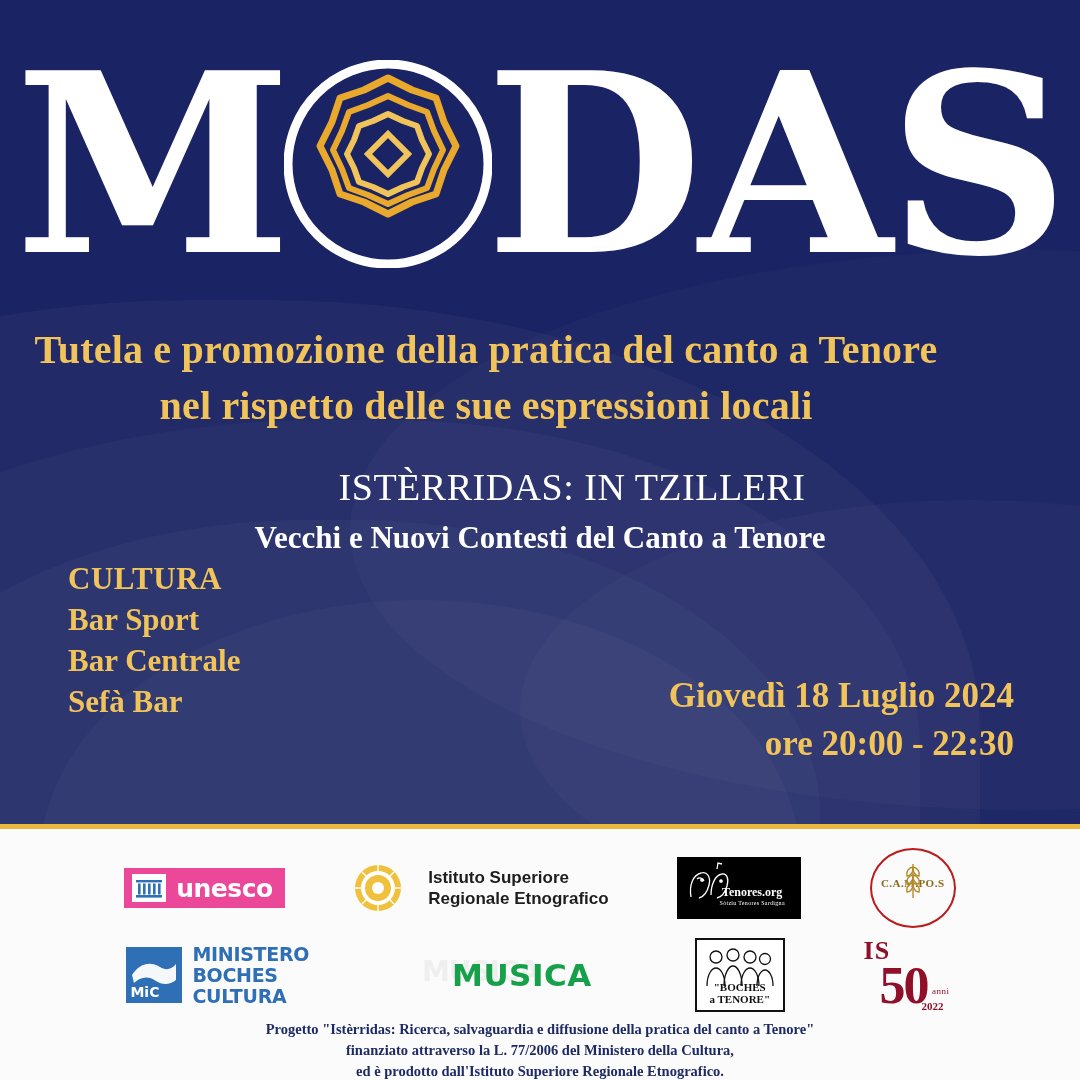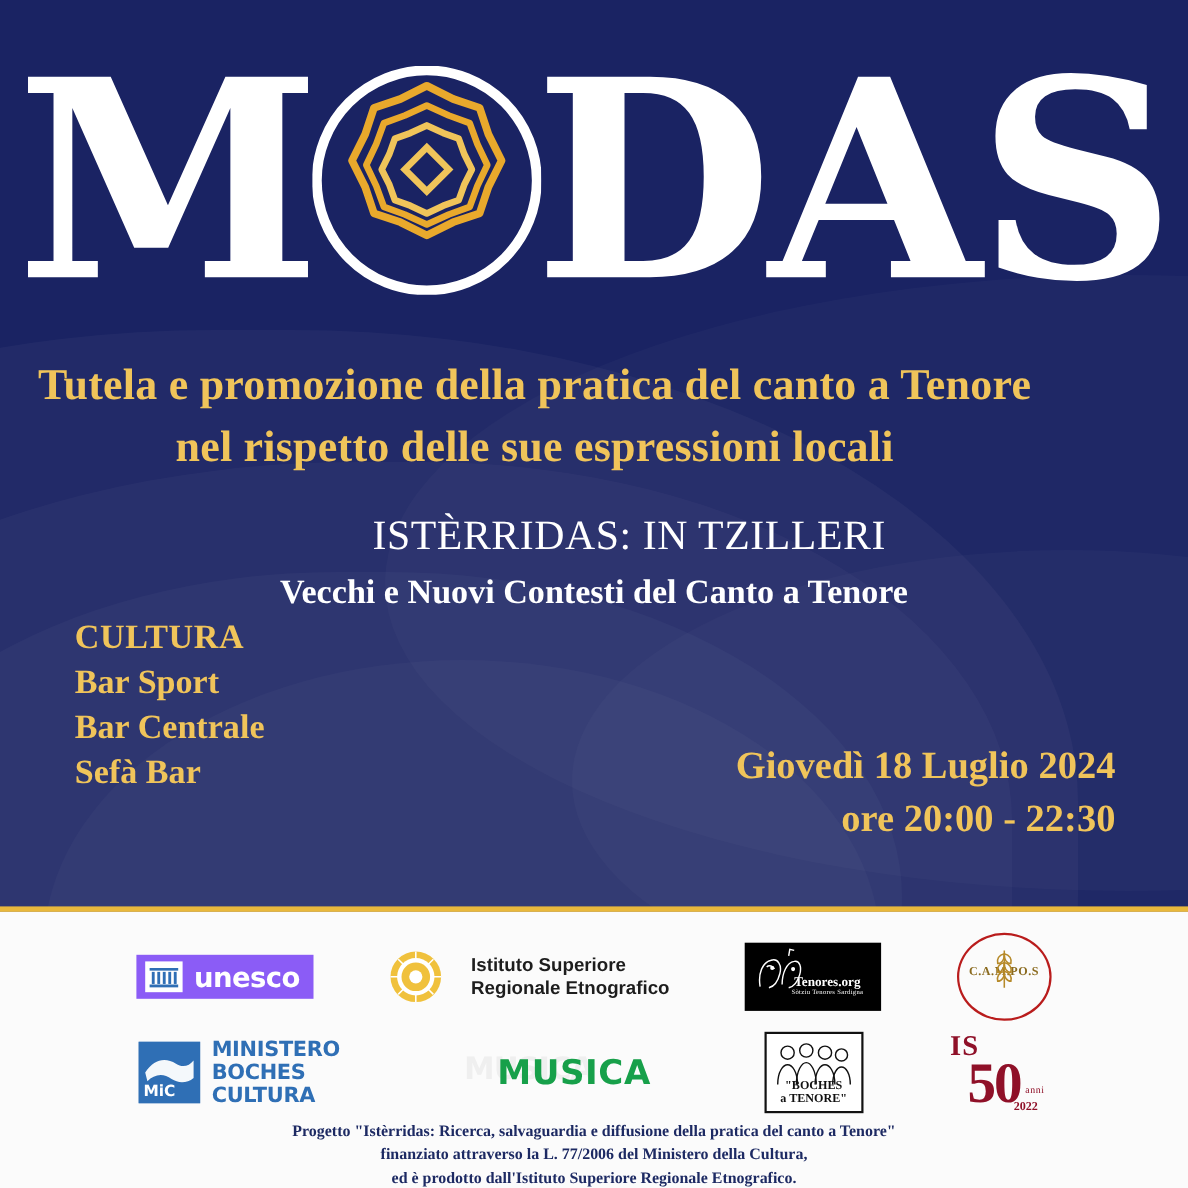--- a/index.html
+++ b/index.html
@@ -164,21 +164,21 @@
     align-items: center;
     justify-content: space-around;
   }
   .row1 { top: 16px; height: 86px; padding: 0 90px; box-sizing: border-box; }
   .row2 { top: 104px; height: 84px; padding: 0 90px; box-sizing: border-box; }
 
   .logo-box { display: flex; align-items: center; justify-content: center; }
 
   
   .unesco {
-    background: #8b5cf6;
+    background: #ec4899;
     color: #ffffff;
     display: flex;
     align-items: center;
     gap: 10px;
     padding: 6px 12px 6px 8px;
     height: 40px;
     box-sizing: border-box;
   }
   .unesco .temple {
     background: #ffffff;

